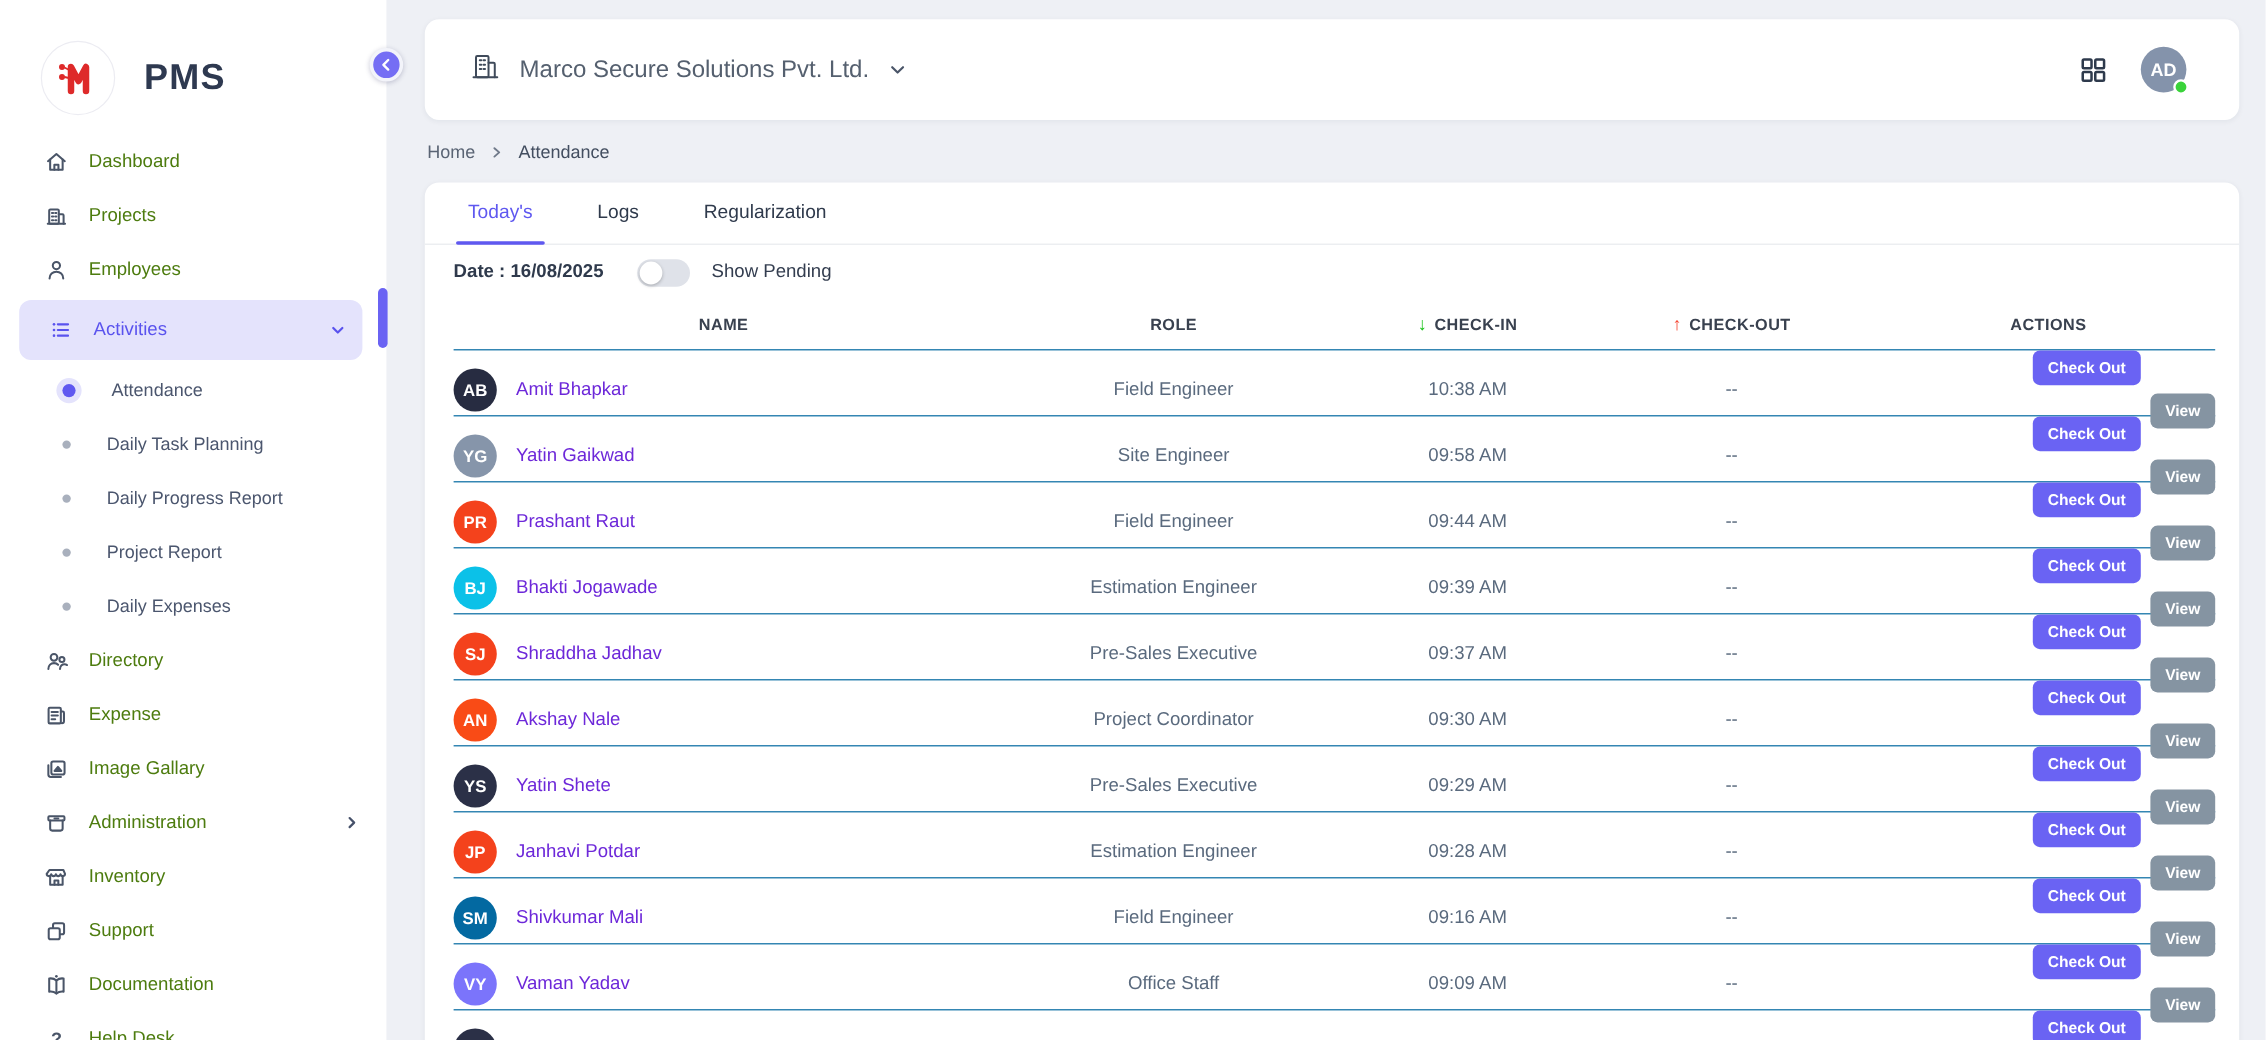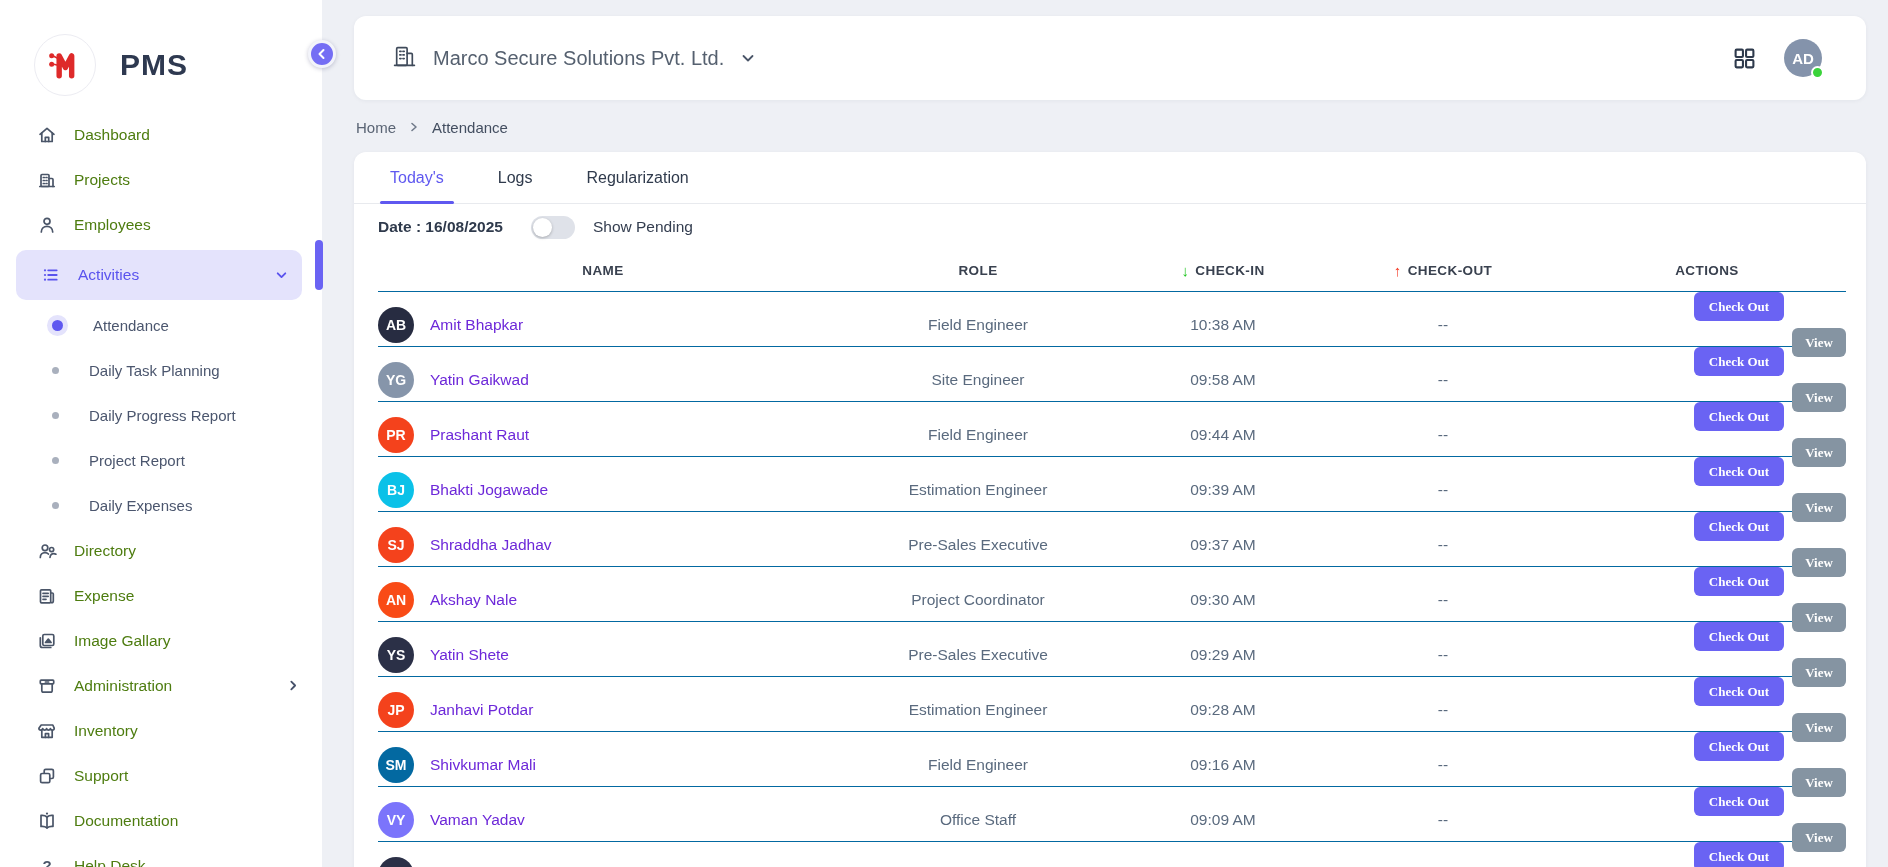--- a/index.html
+++ b/index.html
@@ -78,21 +78,21 @@
   .thead { height:42px; font-size:13.5px; font-weight:bold; color:#39414f; letter-spacing:.4px; }
   .th { text-align:center; display:flex; align-items:center; justify-content:center; gap:6px; }
   .arrow-down { color:#1fc41f; font-weight:bold; font-size:15px; }
   .arrow-up { color:#f43b26; font-weight:bold; font-size:15px; }
   .trow { height:55px; }
   .name-cell { display:flex; align-items:center; gap:16px; }
   .avatar { width:36px; height:36px; border-radius:50%; color:#fff; font-size:14px;
     font-weight:bold; display:flex; align-items:center; justify-content:center; flex:none; }
   .emp-name { font-size:15.5px; color:#6d28d9;text-align:right; }
   .cell.role, .cell.time { text-align:center; font-size:15.5px; color:#5a6a7e; }
-  .cell.actions { display:flex; justify-content:flex-end; gap:8px;font-family:Liberation Serif, serif; }
+  .cell.actions { display:flex; justify-content:flex-end; gap:8px; }
   .btn-checkout { width:90px; height:29px; background:#6a63f3; color:#fff; border:none;
     border-radius:6px; font-size:13px; font-weight:bold; cursor:pointer; font-family:inherit; }
   .btn-view { width:54px; height:29px; background:#8594a2; color:#fff; border:none;
     border-radius:6px; font-size:13px; font-weight:bold; cursor:pointer; font-family:inherit;margin-top:36px; }
 </style>
 </head>
 <body>
 
 <div class="app">
 

